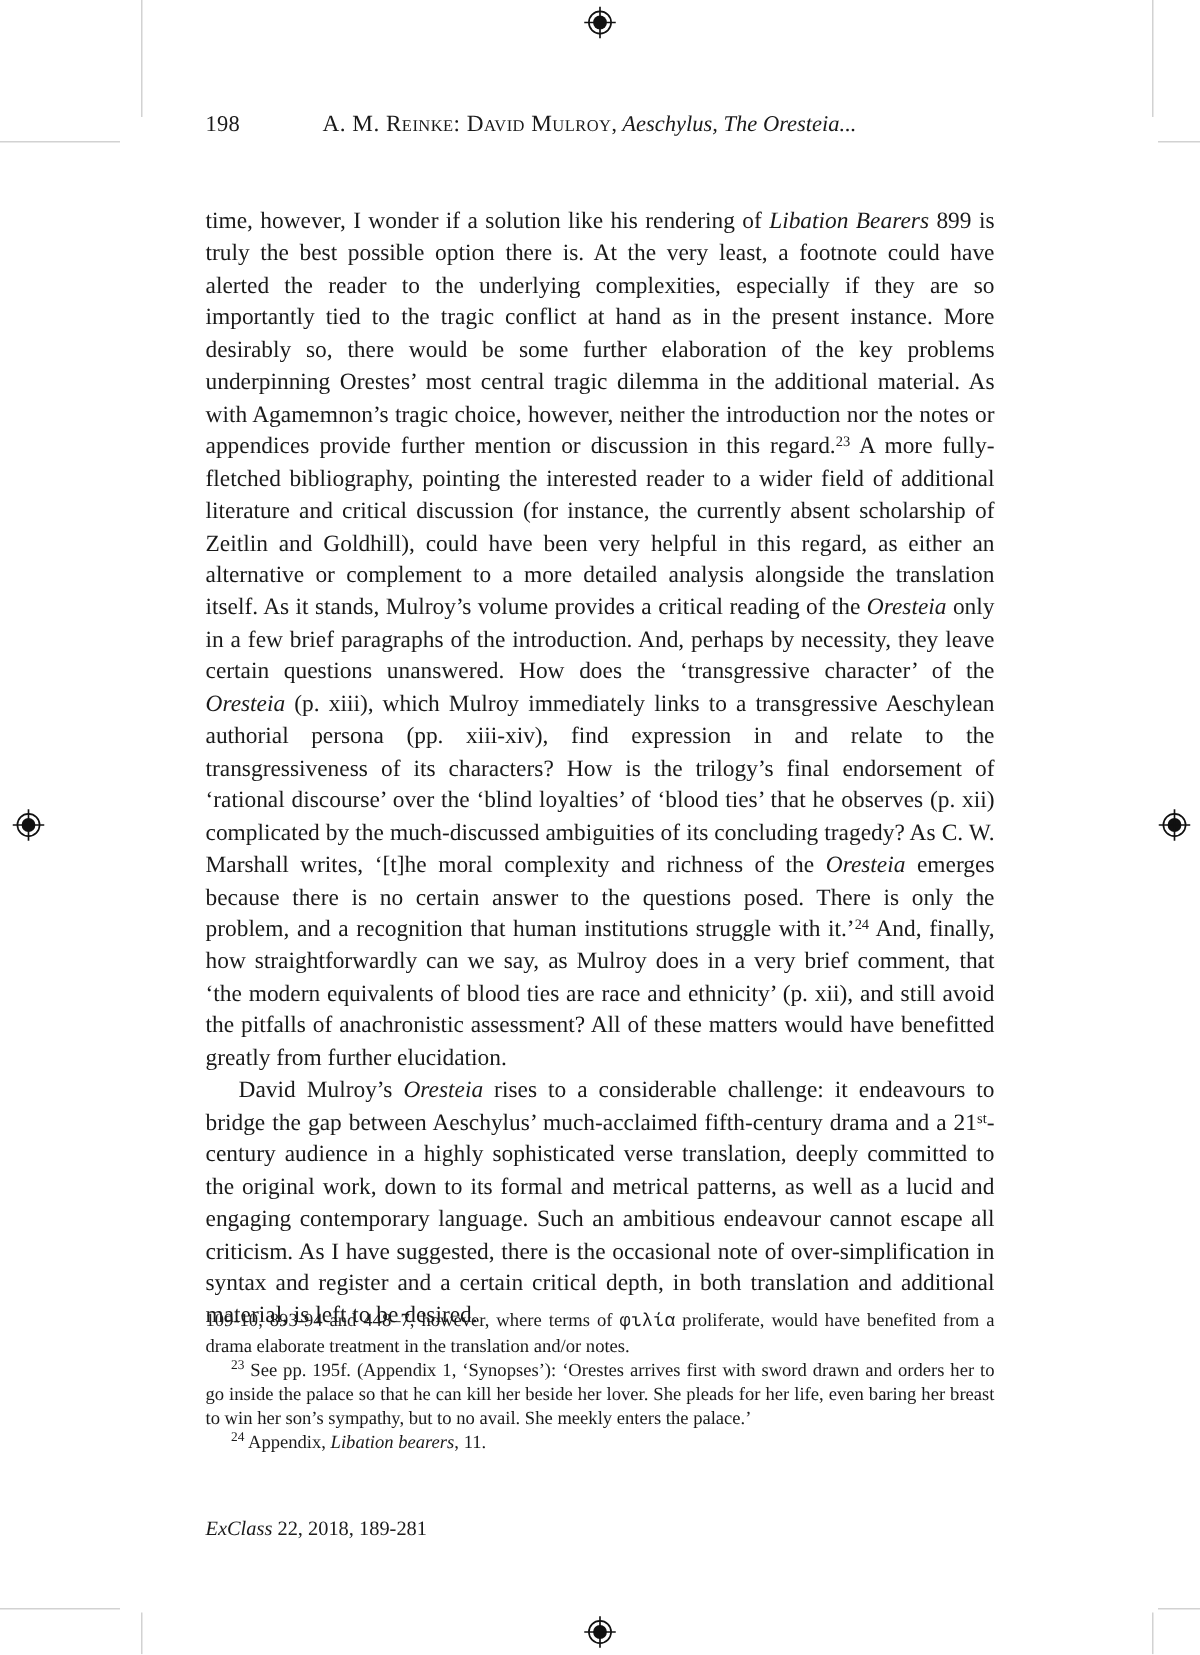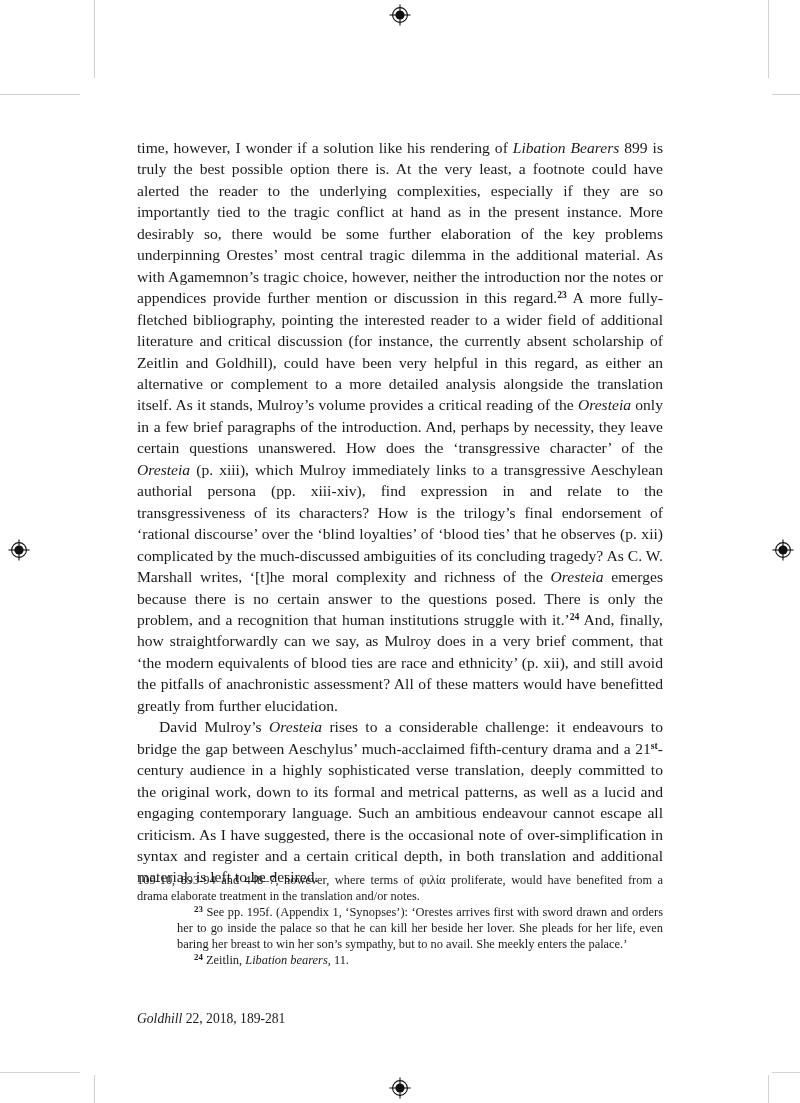--- a/index.html
+++ b/index.html
@@ -106,42 +106,41 @@
     text-indent: 0;
   }
   .body-text p.indented {
     text-indent: 22px;
   }
   .body-text i, .footnotes i { }
   sup {
     font-size: 0.62em;
     vertical-align: 0.48em;
     line-height: 0;
-    font-weight: bold;
   }
 
   
   .footnotes {
     position: absolute;
     top: 872px;
     left: 0;
     width: 526px;
     font-size: 12.4px;
     line-height: 16.1px;
     text-align: justify;
     hyphens: none;
   }
   .footnotes p { margin: 0; }
-  .footnotes p.fn { text-indent: 17px; margin-left: 40px; }
+  .footnotes p.fn { text-indent: 17px; }
   .footnotes sup {
     font-size: 0.72em;
     vertical-align: 0.45em;
     line-height: 0;
   }
-  .greek { font-family: Liberation Serif, serif; }
+  .greek { font-family: Liberation Mono, monospace; }
 
   
   .journal-footer {
     position: absolute;
     top: 1010px;
     left: 0;
     font-size: 13.6px;
     line-height: 18px;
     white-space: nowrap;
   }
@@ -189,31 +188,35 @@
     <svg width="22" height="22" viewBox="0 0 22 22">
       <circle cx="11" cy="11" r="7.4" fill="none" stroke="#111" stroke-width="1.1"></circle>
       <circle cx="11" cy="11" r="4.6" fill="#111"></circle>
       <line x1="11" y1="0.5" x2="11" y2="21.5" stroke="#111" stroke-width="1.1"></line>
       <line x1="0.5" y1="11" x2="21.5" y2="11" stroke="#111" stroke-width="1.1"></line>
     </svg>
   </div>
 
   <div class="content">
 
+    <div class="running-head">
+      <span class="rh-folio">198</span>
+      <span class="rh-title"><span class="sc">A. M. Reinke</span><span class="sc">: </span><span class="sc">David Mulroy</span><span>, </span><span class="rh-works">Aeschylus, The Oresteia...</span></span>
+    </div>
 
     <div class="body-text">
       <p><span>time, however, I wonder if a solution like his rendering of </span><i>Libation Bearers</i><span> 899 is truly the best possible option there is. At the very least, a footnote could have alerted the reader to the underlying complexities, especially if they are so importantly tied to the tragic conflict at hand as in the present instance. More desirably so, there would be some further elaboration of the key problems underpinning Orestes’ most central tragic dilemma in the additional material. As with Agamemnon’s tragic choice, however, neither the introduction nor the notes or appendices provide further mention or discussion in this regard.</span><sup>23</sup><span> A more fully-fletched bibliography, pointing the interested reader to a wider field of additional literature and critical discussion (for instance, the currently absent scholarship of Zeitlin and Goldhill), could have been very helpful in this regard, as either an alternative or complement to a more detailed analysis alongside the translation itself. As it stands, Mulroy’s volume provides a critical reading of the </span><i>Oresteia</i><span> only in a few brief paragraphs of the introduction. And, perhaps by necessity, they leave certain questions unanswered. How does the ‘transgressive character’ of the </span><i>Oresteia</i><span> (p. xiii), which Mulroy immediately links to a transgressive Aeschylean authorial persona (pp. xiii-xiv), find expression in and relate to the transgressiveness of its characters? How is the trilogy’s final endorsement of ‘rational discourse’ over the ‘blind loyalties’ of ‘blood ties’ that he observes (p. xii) complicated by the much-discussed ambiguities of its concluding tragedy? As C. W. Marshall writes, ‘[t]he moral complexity and richness of the </span><i>Oresteia</i><span> emerges because there is no certain answer to the questions posed. There is only the problem, and a recognition that human institutions struggle with it.’</span><sup>24</sup><span> And, finally, how straightforwardly can we say, as Mulroy does in a very brief comment, that ‘the modern equivalents of blood ties are race and ethnicity’ (p. xii), and still avoid the pitfalls of anachronistic assessment? All of these matters would have benefitted greatly from further elucidation.</span></p>
 
       <p class="indented"><span>David Mulroy’s </span><i>Oresteia</i><span> rises to a considerable challenge: it endeavours to bridge the gap between Aeschylus’ much-acclaimed fifth-century drama and a 21</span><sup>st</sup><span>-century audience in a highly sophisticated verse translation, deeply committed to the original work, down to its formal and metrical patterns, as well as a lucid and engaging contemporary language. Such an ambitious endeavour cannot escape all criticism. As I have suggested, there is the occasional note of over-simplification in syntax and register and a certain critical depth, in both translation and additional material, is left to be desired.</span></p>
     </div>
 
     <div class="footnotes">
       <p><span>109-10, 893-94 and 448–7, however, where terms of </span><span class="greek">φιλία</span><span> proliferate, would have benefited from a drama elaborate treatment in the translation and/or notes.</span></p>
 
       <p class="fn"><sup>23</sup><span> See pp. 195f. (Appendix 1, ‘Synopses’): ‘Orestes arrives first with sword drawn and orders her to go inside the palace so that he can kill her beside her lover. She pleads for her life, even baring her breast to win her son’s sympathy, but to no avail. She meekly enters the palace.’</span></p>
 
-      <p class="fn"><sup>24</sup><span> Zeitlin, </span><i>Libation bearers</i><span>, 11.</span></p>
+      <p class="fn"><sup>24</sup><span> Appendix, </span><i>Libation bearers</i><span>, 11.</span></p>
     </div>
 
-    <div class="journal-footer"><span class="jtitle">Goldhill</span><span> 22, 2018, 189-281</span></div>
+    <div class="journal-footer"><span class="jtitle">ExClass</span><span> 22, 2018, 189-281</span></div>
 
   </div>
 </div>
 
 </body></html>

